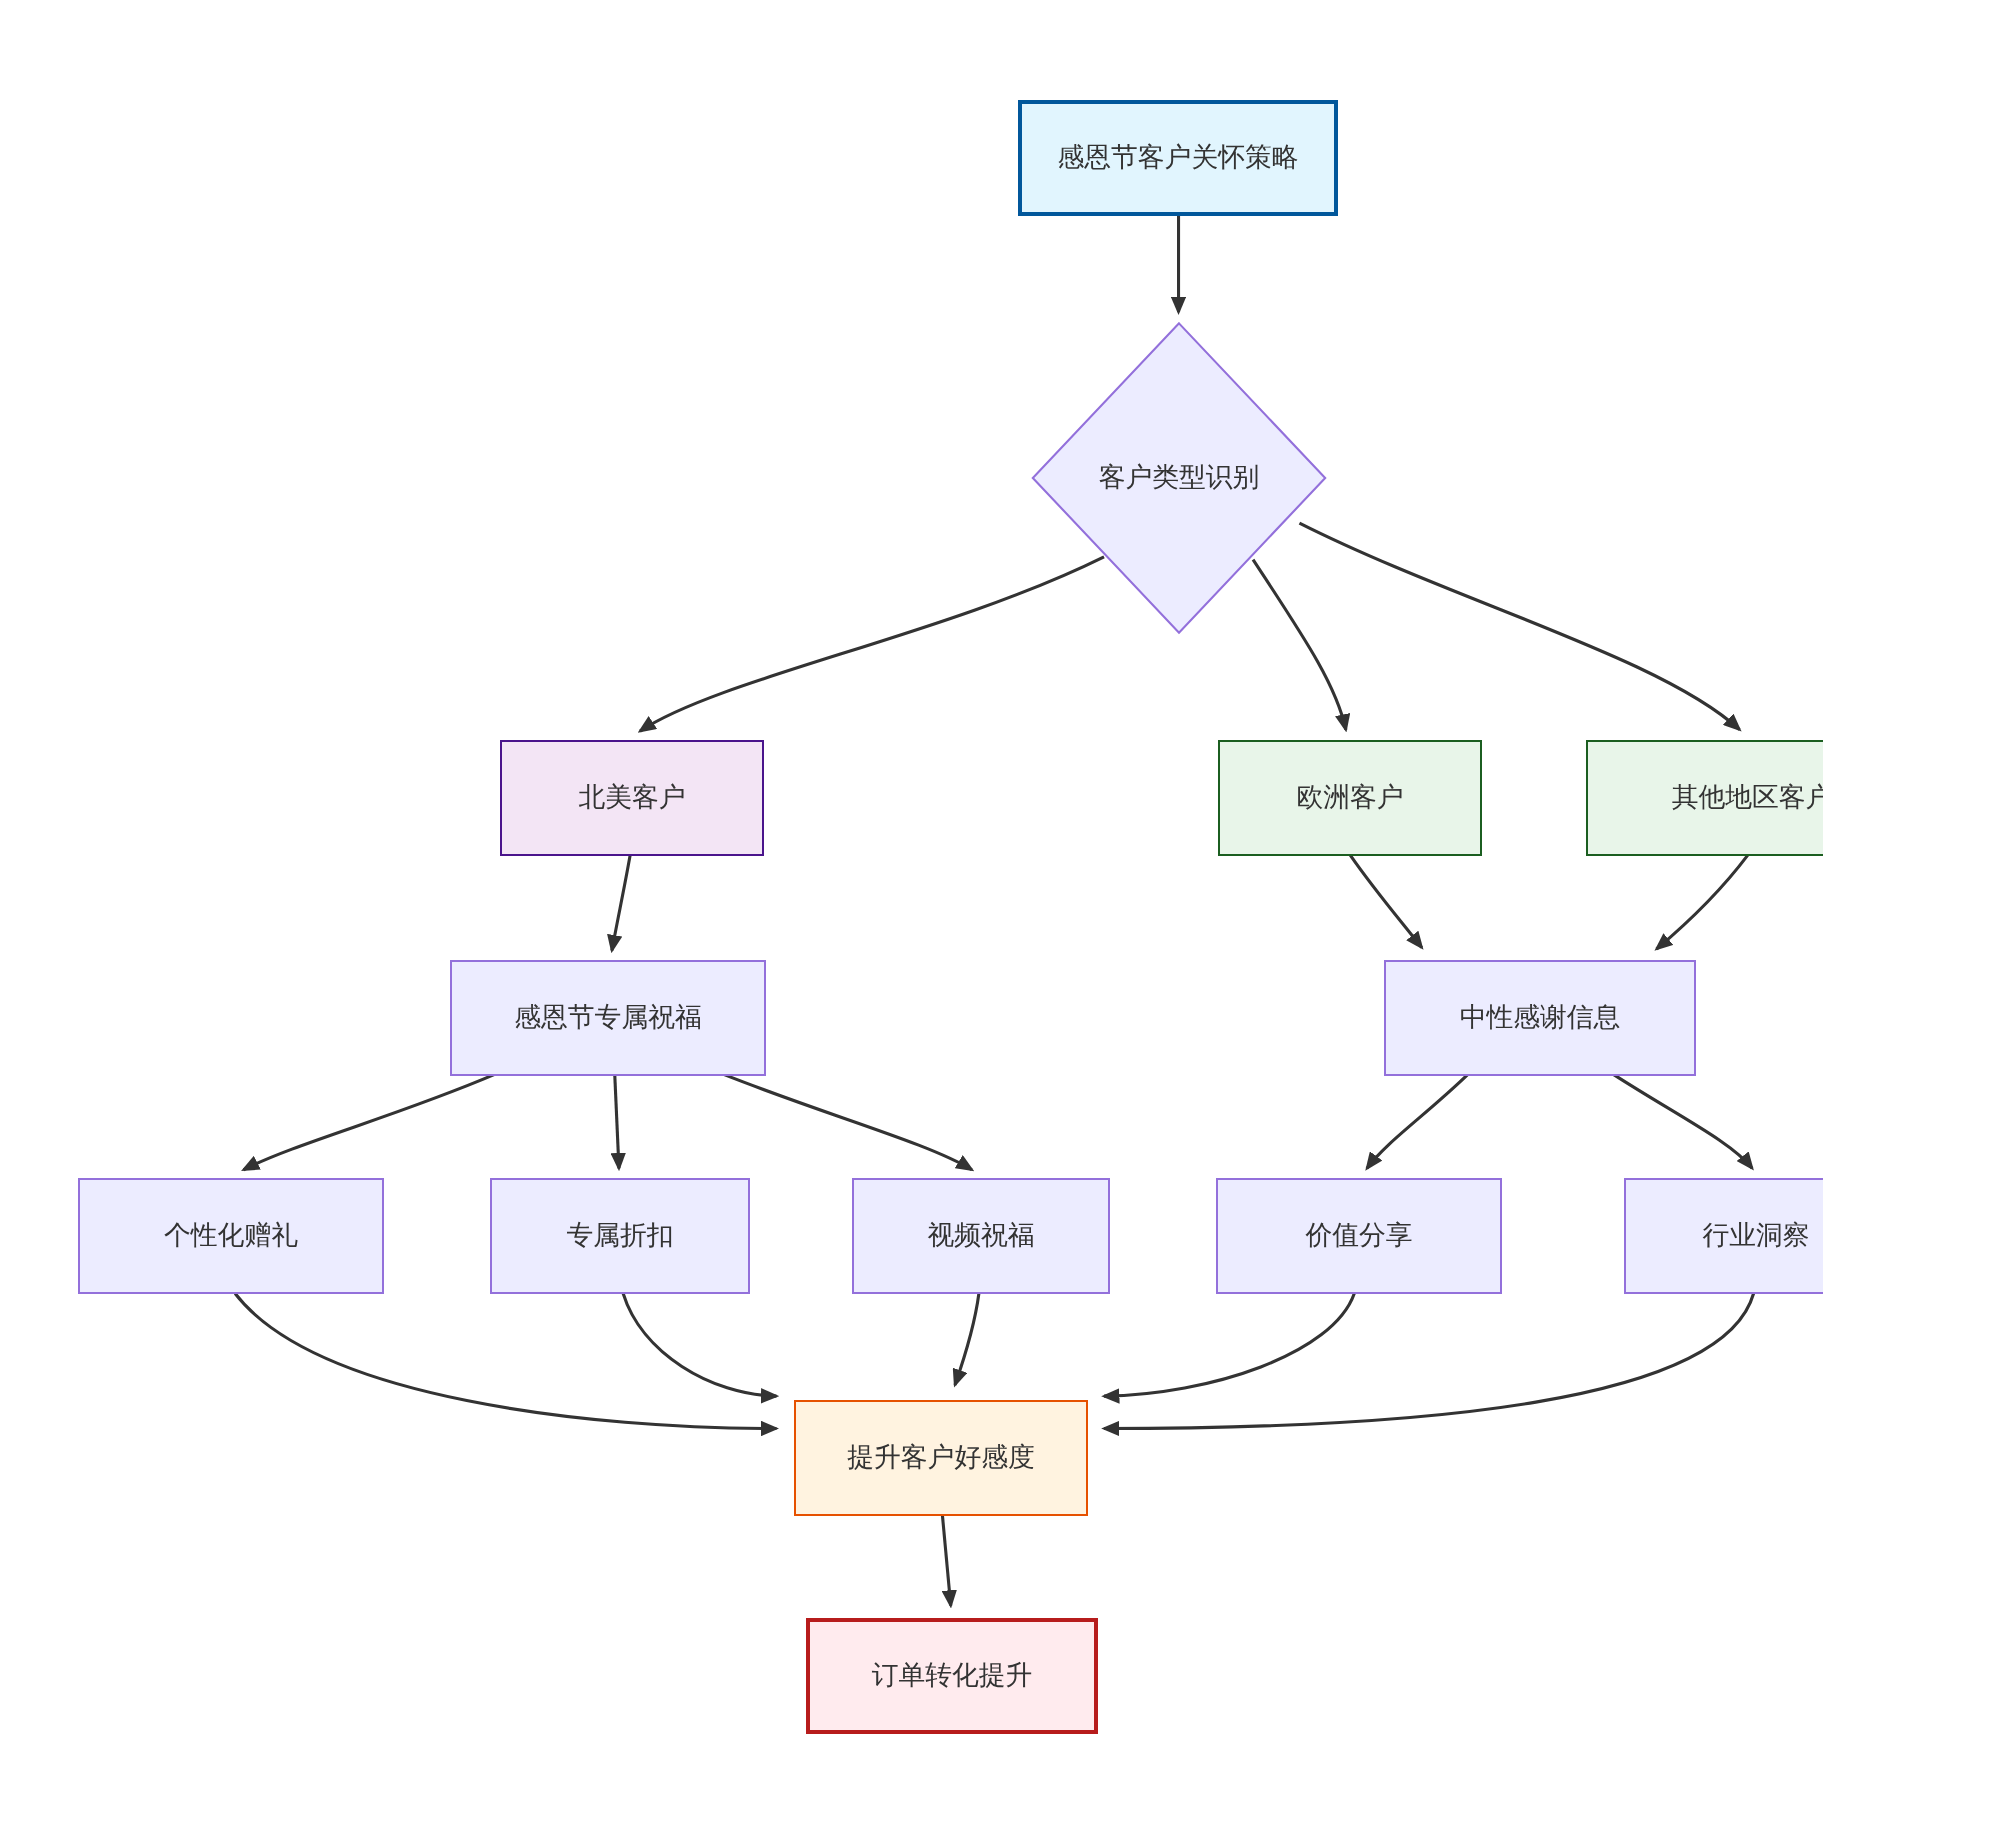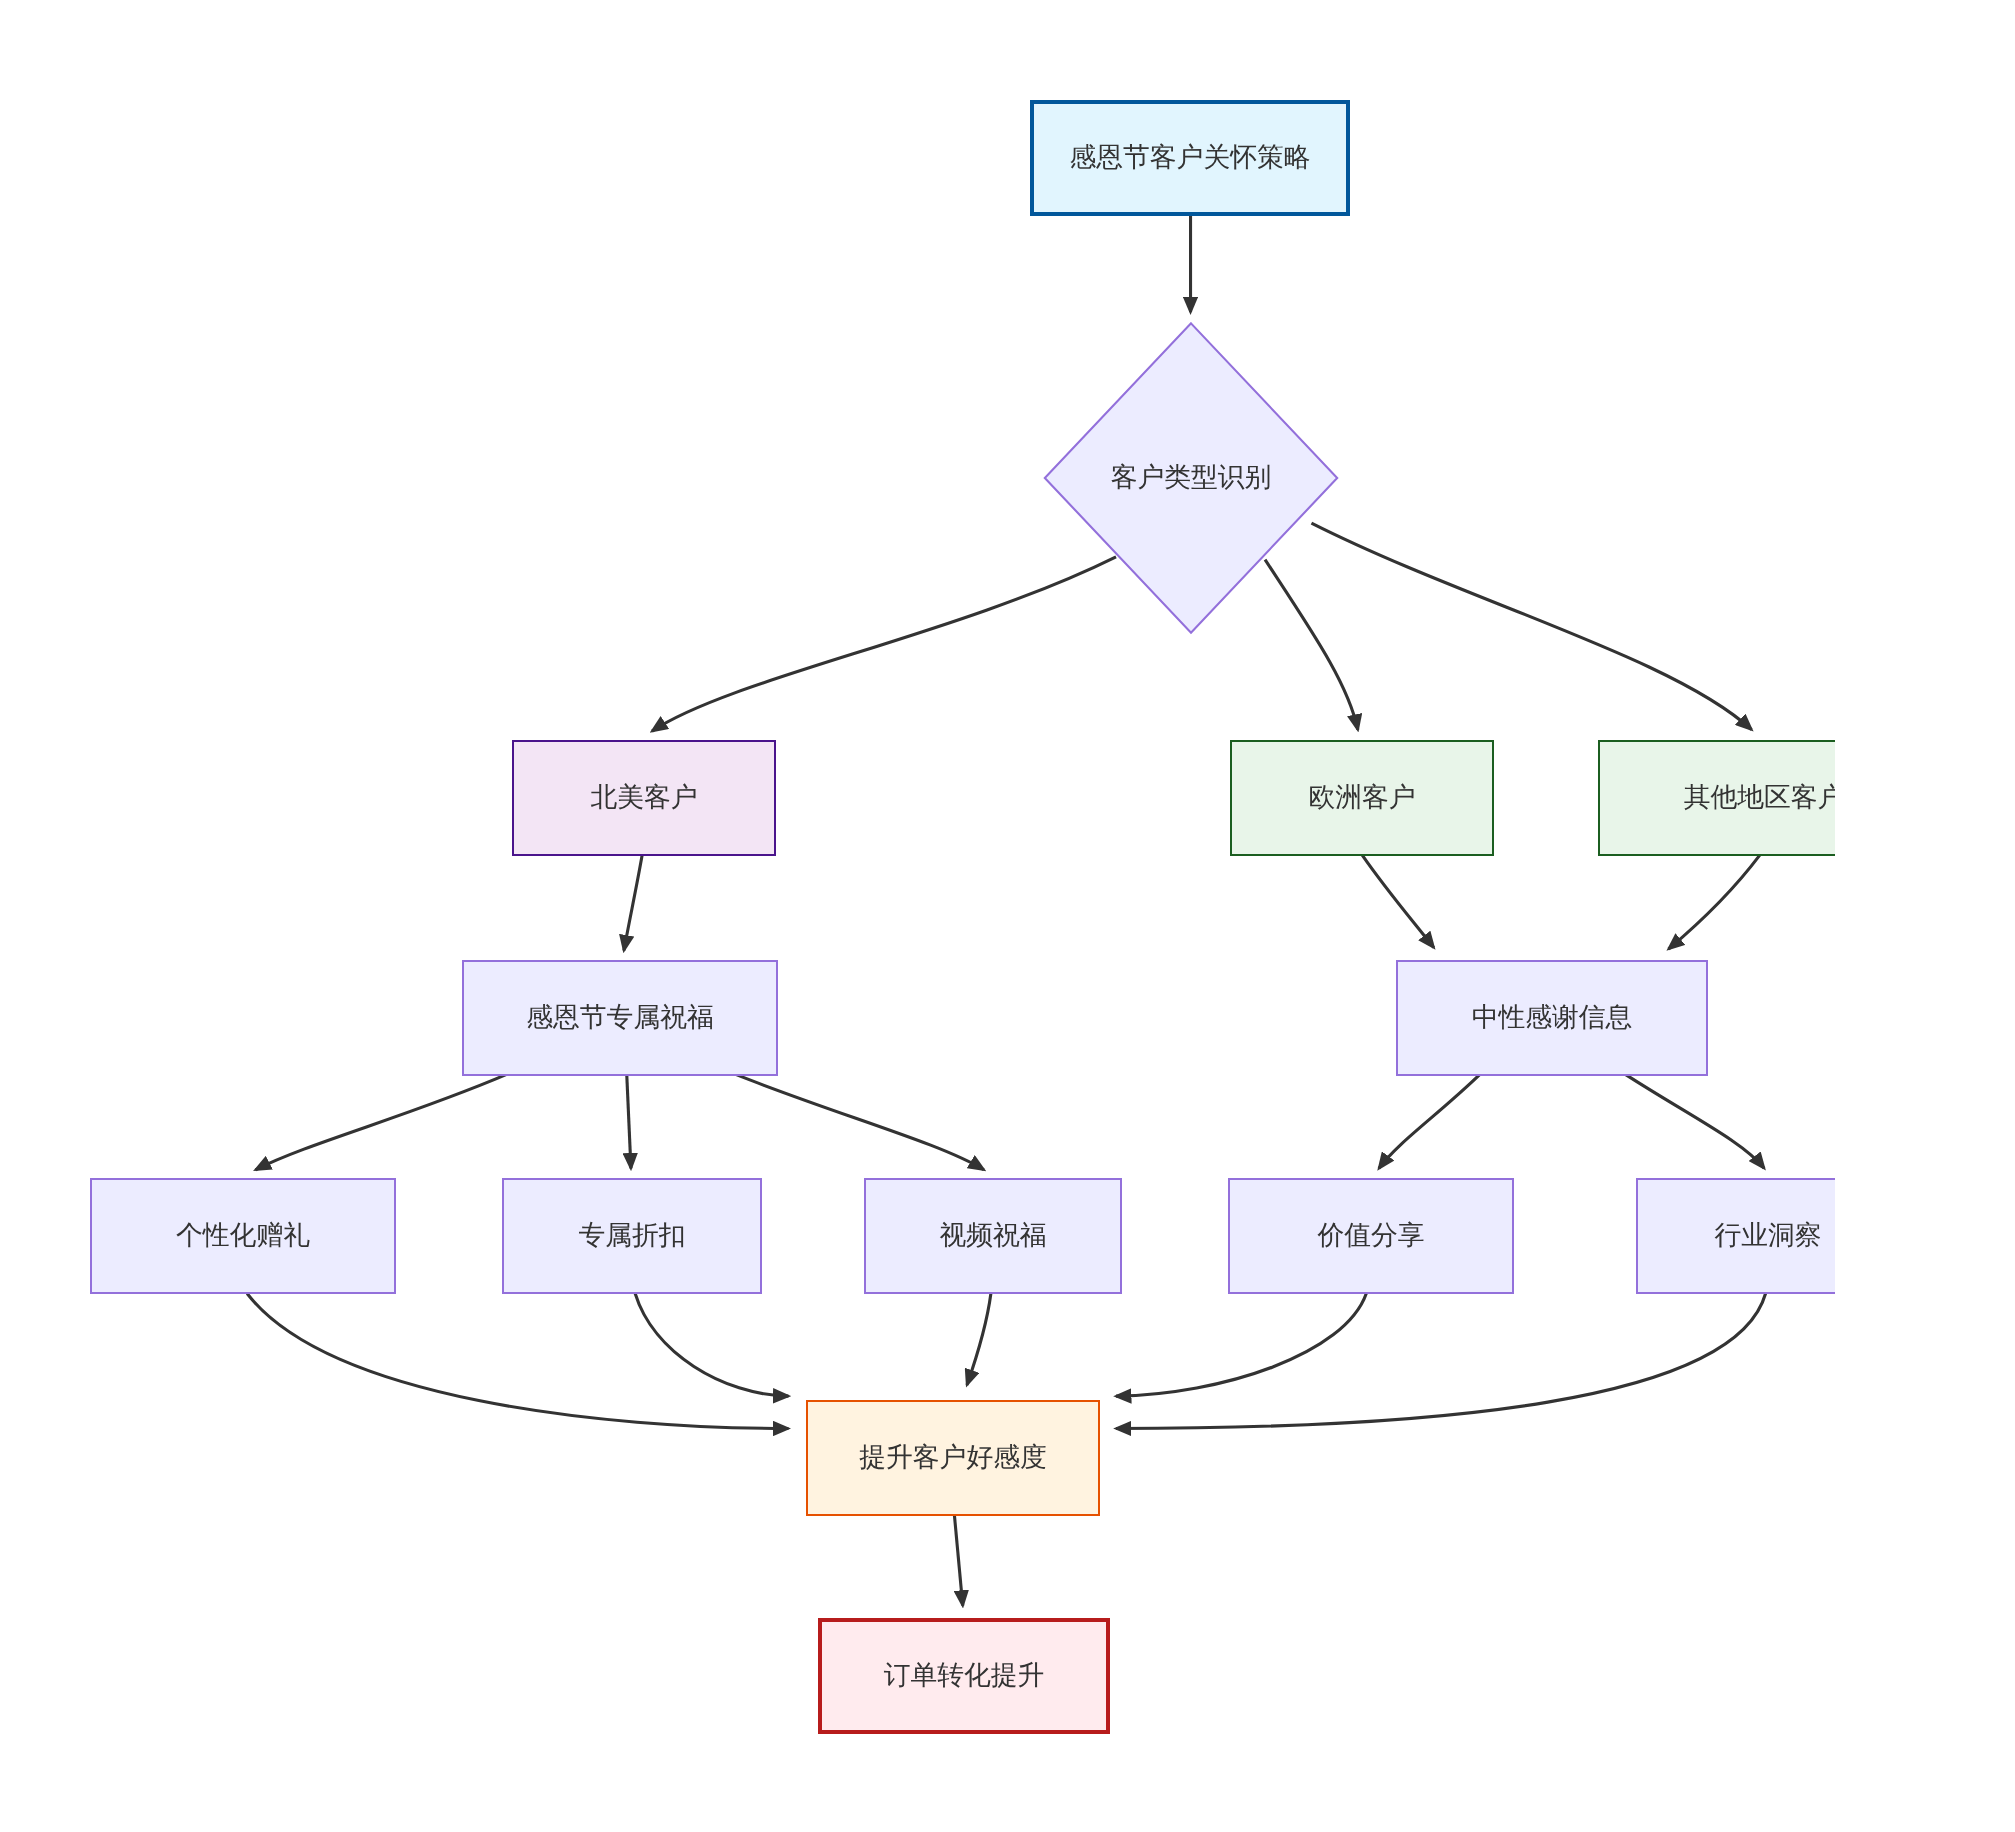--- a/index.html
+++ b/index.html
@@ -1,21 +1,20 @@
 <!DOCTYPE html>
 <html style="font-size:11.3px"><head>
 <meta charset="utf-8">
 <style>
   html,body { margin:0; padding:0; background:#ffffff; }
   .stage {
     position:relative;
     width:1823px; height:1833px;
     overflow:hidden;
     font-family:Liberation Serif, serif;
-    margin-left:12px;
   }
   .canvas {
     position:absolute; left:0; top:0;
     width:1008px; height:916px;
     transform:scale(2); transform-origin:0 0;
   }
   svg.edges { position:absolute; left:0; top:0; }
   .edge { fill:none; stroke:#333333; stroke-width:2.2px; }
   .node {
     position:absolute; box-sizing:border-box;

